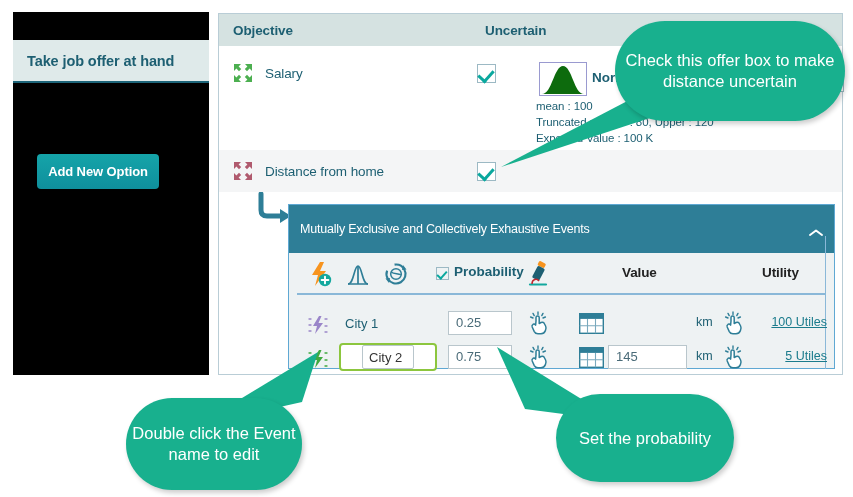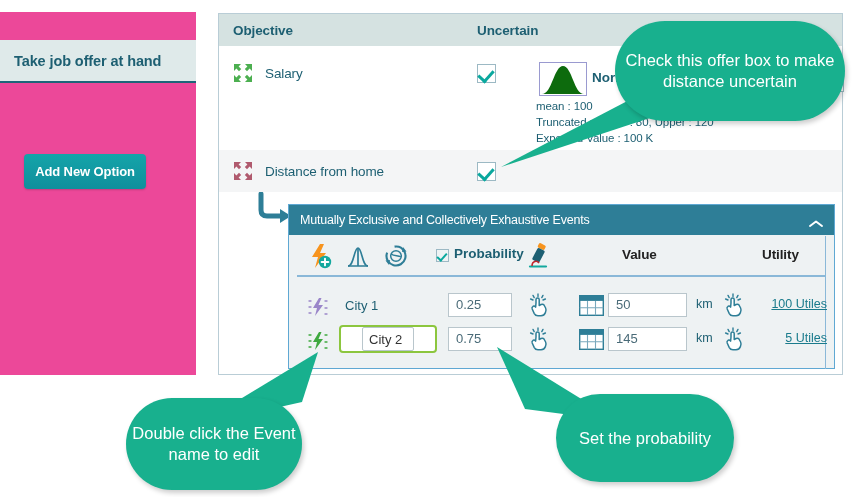--- a/index.html
+++ b/index.html
@@ -7,22 +7,22 @@
     margin: 0; padding: 0;
     width: 853px; height: 497px;
     overflow: hidden;
     background: #ffffff;
     font-family: "Liberation Sans", sans-serif;
   }
   #root { position: relative; width: 853px; height: 497px; background:#ffffff; }
 
   
   #sidebar {
-    position: absolute; left: 0; top: 12px; width: 196px; height: 363px;
-    background: #ec4899;
+    position: absolute; left: 13px; top: 12px; width: 196px; height: 363px;
+    background: #000000;
   }
   .opt-row {
     position: absolute; left: 0; width: 196px; height: 43px;
     display: flex; align-items: center;
     padding-left: 14px;
     border-top: 2px solid #1d6579;
     border-bottom: 2px solid #1d6579;
     font-size: 14.5px; font-weight: bold; color: #1d5f72;
     letter-spacing: -0.1px;
   }
@@ -50,21 +50,21 @@
   #table-header {
     position: absolute; left: 0; top: 0; width: 100%; height: 32px;
     background: #d5e2e1;
     display: flex; align-items: center;
   }
   .th {
     font-size: 13.5px; font-weight: bold; color: #1d5f72;
     letter-spacing: -0.1px;
   }
   #th-objective { margin-left: 14px; width: 240px; }
-  #th-uncertain { margin-left: 4px; }
+  #th-uncertain { margin-left: 12px; }
 
   
   .obj-row {
     position: absolute; left: 0; width: 100%; height: 42px;
     display: flex; align-items: center;
   }
   #obj-row-salary { top: 38px; background:#ffffff; }
   #obj-row-distance { top: 136px; background: #f4f5f6; height: 42px; }
   .obj-icon { width: 20px; height: 20px; margin-left: 14px; flex: 0 0 auto; }
   .obj-label {
@@ -120,21 +120,21 @@
   
   #elbow-arrow { position: absolute; left: 36px; top: 178px; width: 38px; height: 34px; }
 
   
   #mece-panel {
     position: absolute; left: 69px; top: 190px;
     width: 547px; height: 165px;
     border: 1px solid #5fa8d3; background: #eef2f3;
   }
   #mece-header {
-    height: 30px; background: #2e7e97;
+    height: 48px; background: #2e7e97;
     display: flex; align-items: center; justify-content: space-between;
     padding: 0 10px 0 11px;
   }
   #mece-title {
     color: #ffffff; font-size: 12.5px; letter-spacing: -0.2px;
   }
   #mece-collapse { width: 16px; height: 10px; cursor: pointer; }
 
   #mece-toolbar {
     position: relative; height: 42px;
@@ -402,21 +402,20 @@
                      Q2.5 14.2 4.1 13.3 Q5.6 12.6 6.6 14.2 Z" fill="#ffffff" stroke="#2e7e97" stroke-width="1.5" stroke-linejoin="round"></path>
           </svg>
         </span>
         <span class="grid-icon">
           <svg viewBox="0 0 25 21" width="25" height="21">
             <rect x="0.7" y="0.7" width="23.6" height="19.6" fill="#ffffff" stroke="#2e7e97" stroke-width="1.4"></rect>
             <rect x="0.7" y="0.7" width="23.6" height="5.2" fill="#2e7e97"></rect>
             <path d="M8.5 6 L8.5 20.3 M16.5 6 L16.5 20.3 M0.7 12.8 L24.3 12.8" stroke="#7aa9bd" stroke-width="1.1"></path>
           </svg>
         </span>
-        <span class="val-input">50</span>
         <span class="val-unit">km</span>
         <span class="hand-icon-b">
           <svg viewBox="0 0 20 25" width="20" height="25">
             <g stroke="#2e7e97" stroke-width="1.4" stroke-linecap="round">
               <path d="M9 1 L9 3.6"></path>
                 <path d="M4 2.4 L5.2 4.6"></path>
                 <path d="M14 2.4 L12.8 4.6"></path>
               <path d="M1.6 6 L4 7"></path>
                 <path d="M16.4 6 L14 7"></path>
             </g>

